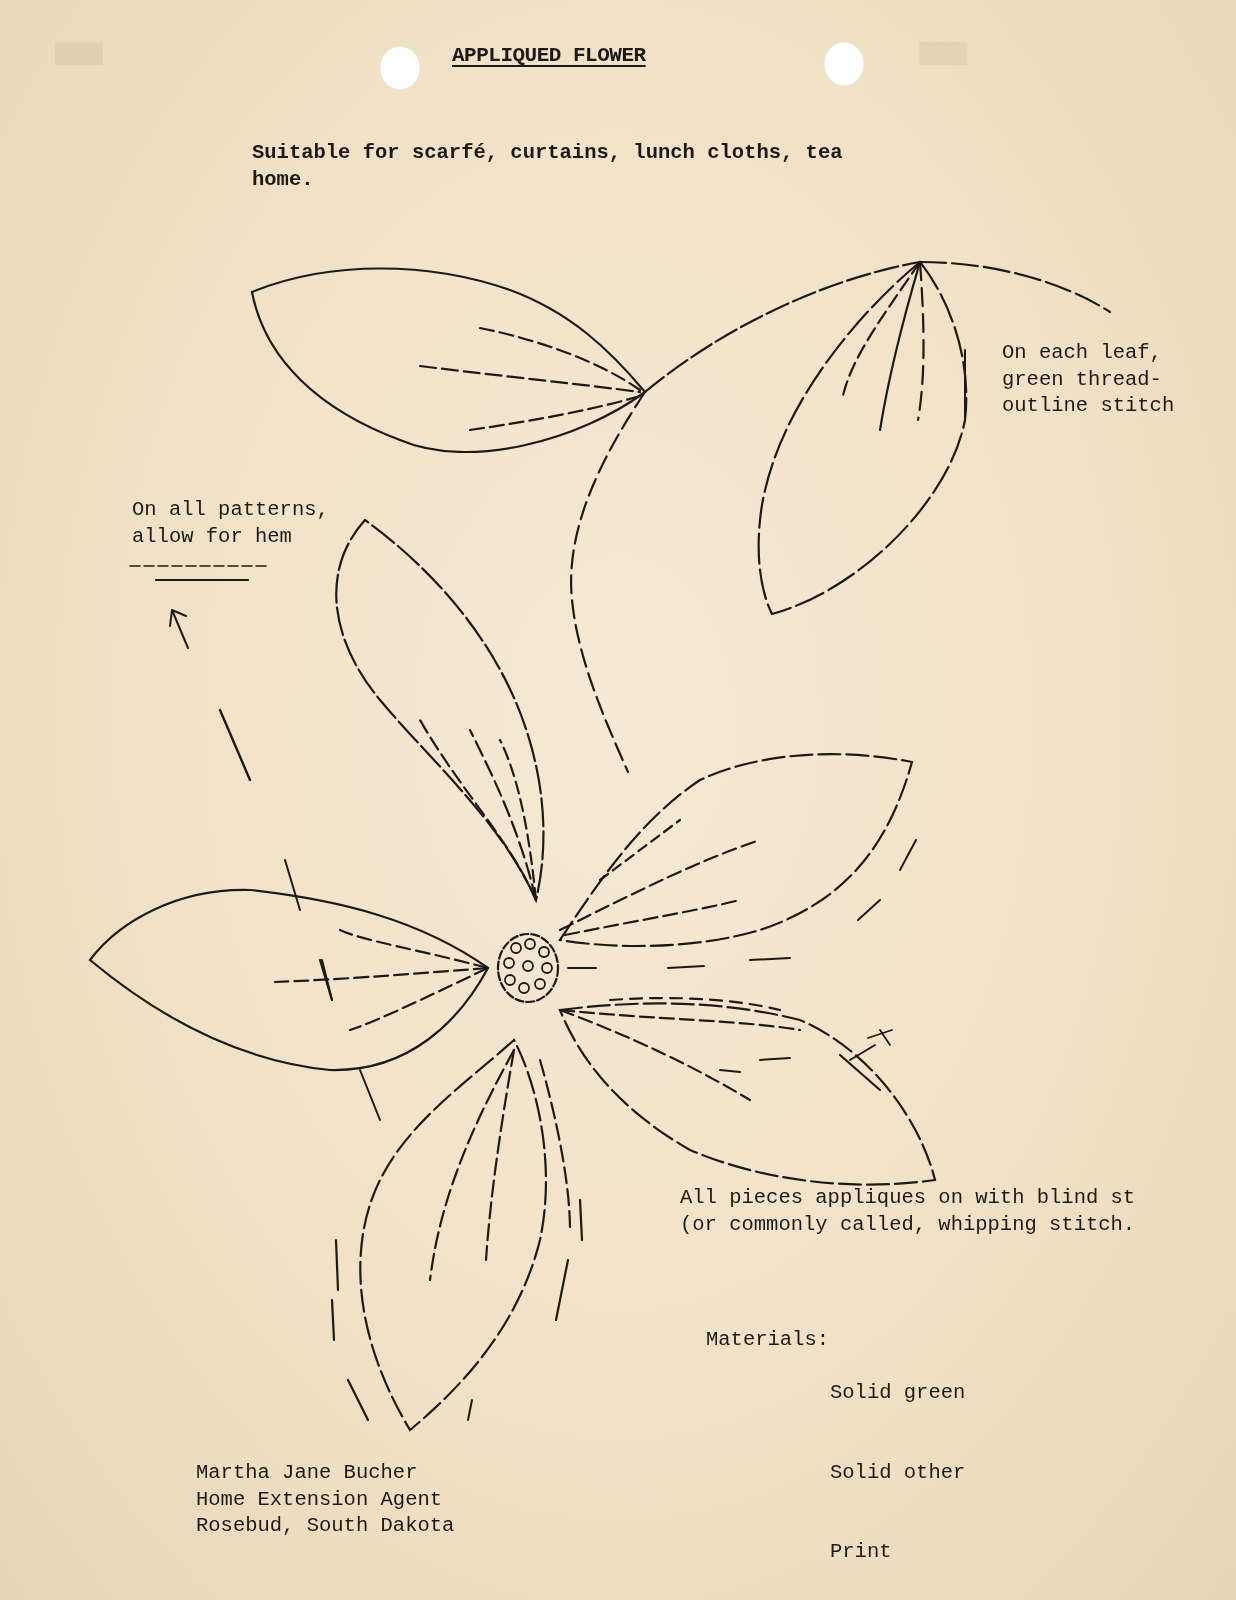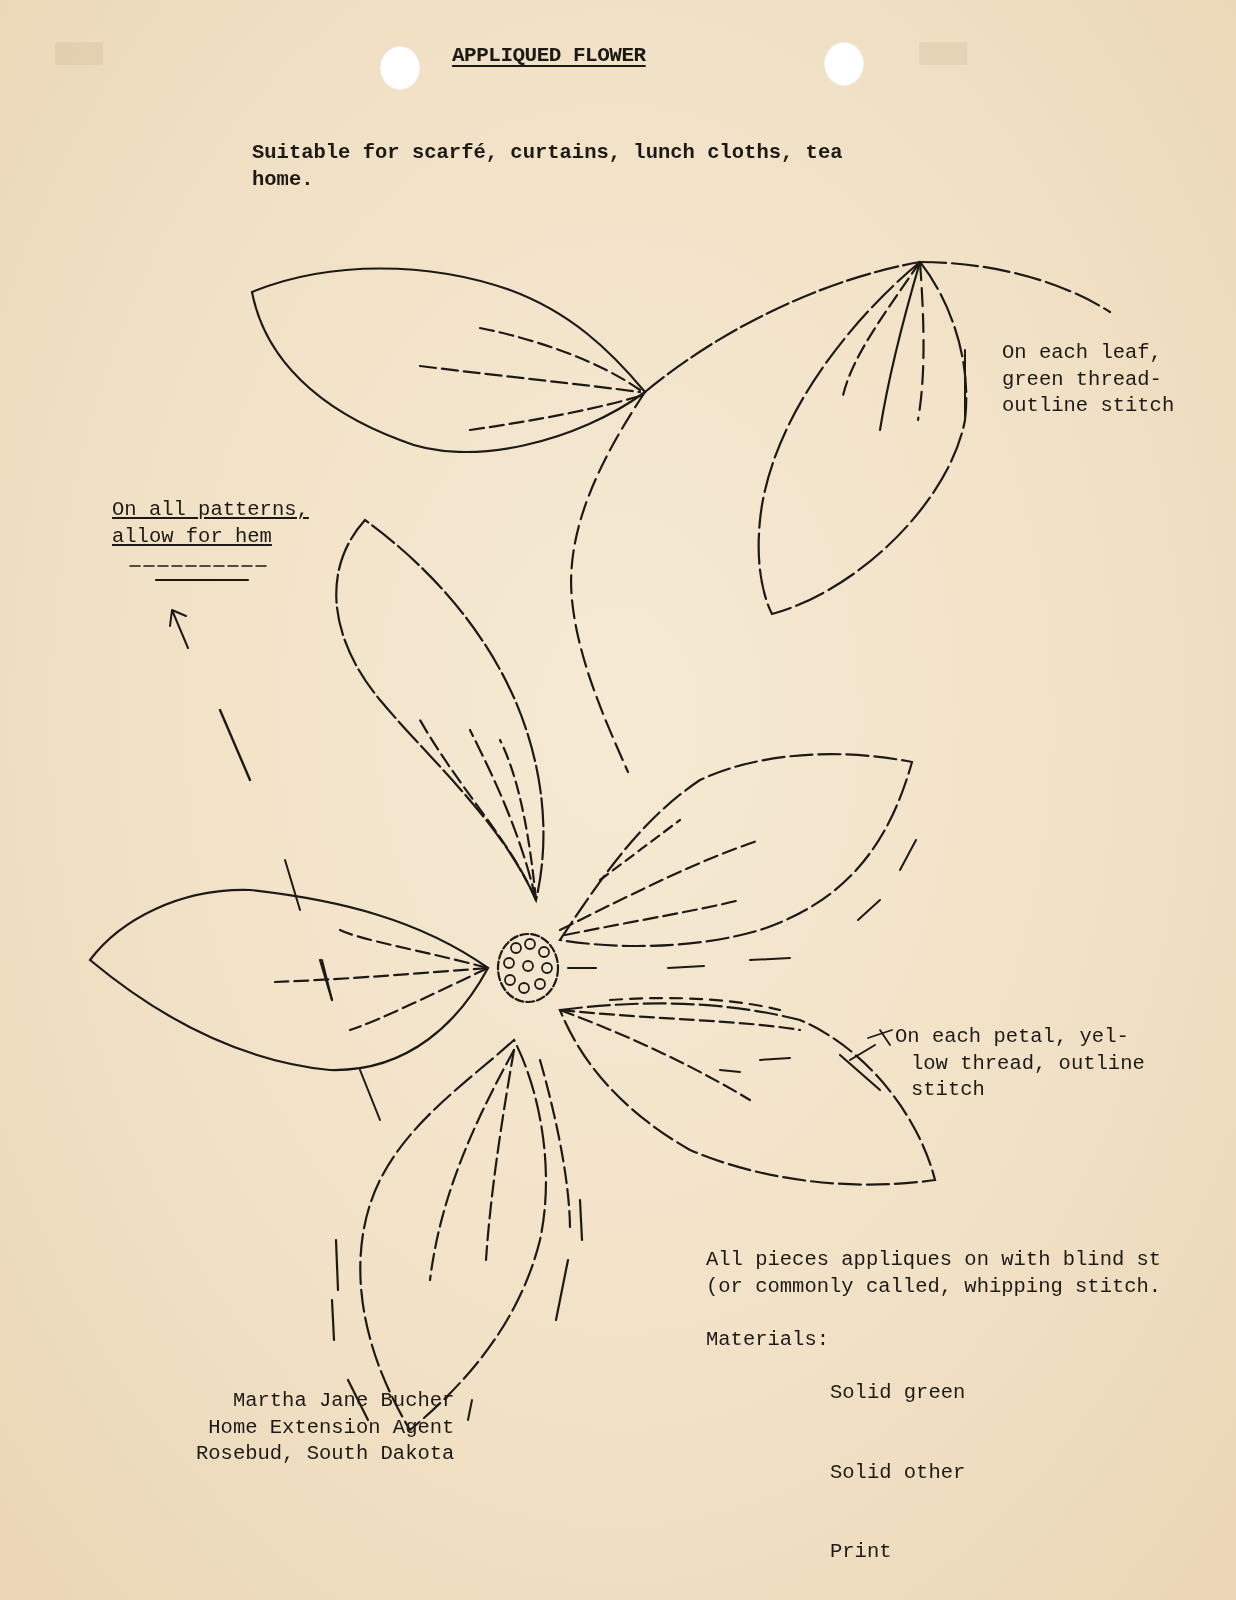--- a/index.html
+++ b/index.html
@@ -139,34 +139,33 @@
       <path d="M750 960 L 790 958"></path>
       <path d="M858 920 L 880 900"></path>
       <path d="M900 870 L 916 840"></path>
       <path d="M760 1060 L 790 1058"></path>
       <path d="M720 1070 L 740 1072"></path>
     </g>
   </svg>
 
   <div class="txt" style="left:1002px;top:340px;"><div>On each leaf,</div><div>green thread-</div><div>outline stitch</div></div>
 
-  <div class="txt" style="left:112px;top:497px;text-decoration:underline;"><div>On all patterns,</div><div>allow for hem</div></div>
+  <div class="txt" style="left:132px;top:497px;"><div>On all patterns,</div><div>allow for hem</div></div>
 
 
-  <div class="txt" style="left:895px;top:1024px;"><div>On each petal, yel-</div><div style="padding-left:16px">low thread, outline</div><div style="padding-left:16px">stitch</div></div>
 
-  <div class="txt" style="left:680px;top:1247px;margin-left:26px;"><div>All pieces appliques on with blind st</div><div>(or commonly called, whipping stitch.</div></div>
+  <div class="txt" style="left:680px;top:1185px;"><div>All pieces appliques on with blind st</div><div>(or commonly called, whipping stitch.</div></div>
 
   <div class="txt" style="left:680px;top:1327px;">
     <span style="position:absolute;left:0;top:0;margin-left:26px;">Materials:</span>
     <div style="position:absolute;left:150px;top:0;">
       <div>Solid green</div>
       <div>Solid other</div>
       <div>Print</div>
       
       
       
     </div>
   </div>
 
-  <div class="txt" style="left:196px;top:1388px;text-align:right;"><div>Martha Jane Bucher</div><div>Home Extension Agent</div><div>Rosebud, South Dakota</div></div>
+  <div class="txt" style="left:196px;top:1460px;"><div>Martha Jane Bucher</div><div>Home Extension Agent</div><div>Rosebud, South Dakota</div></div>
 
 </div>
 
 </body></html>

